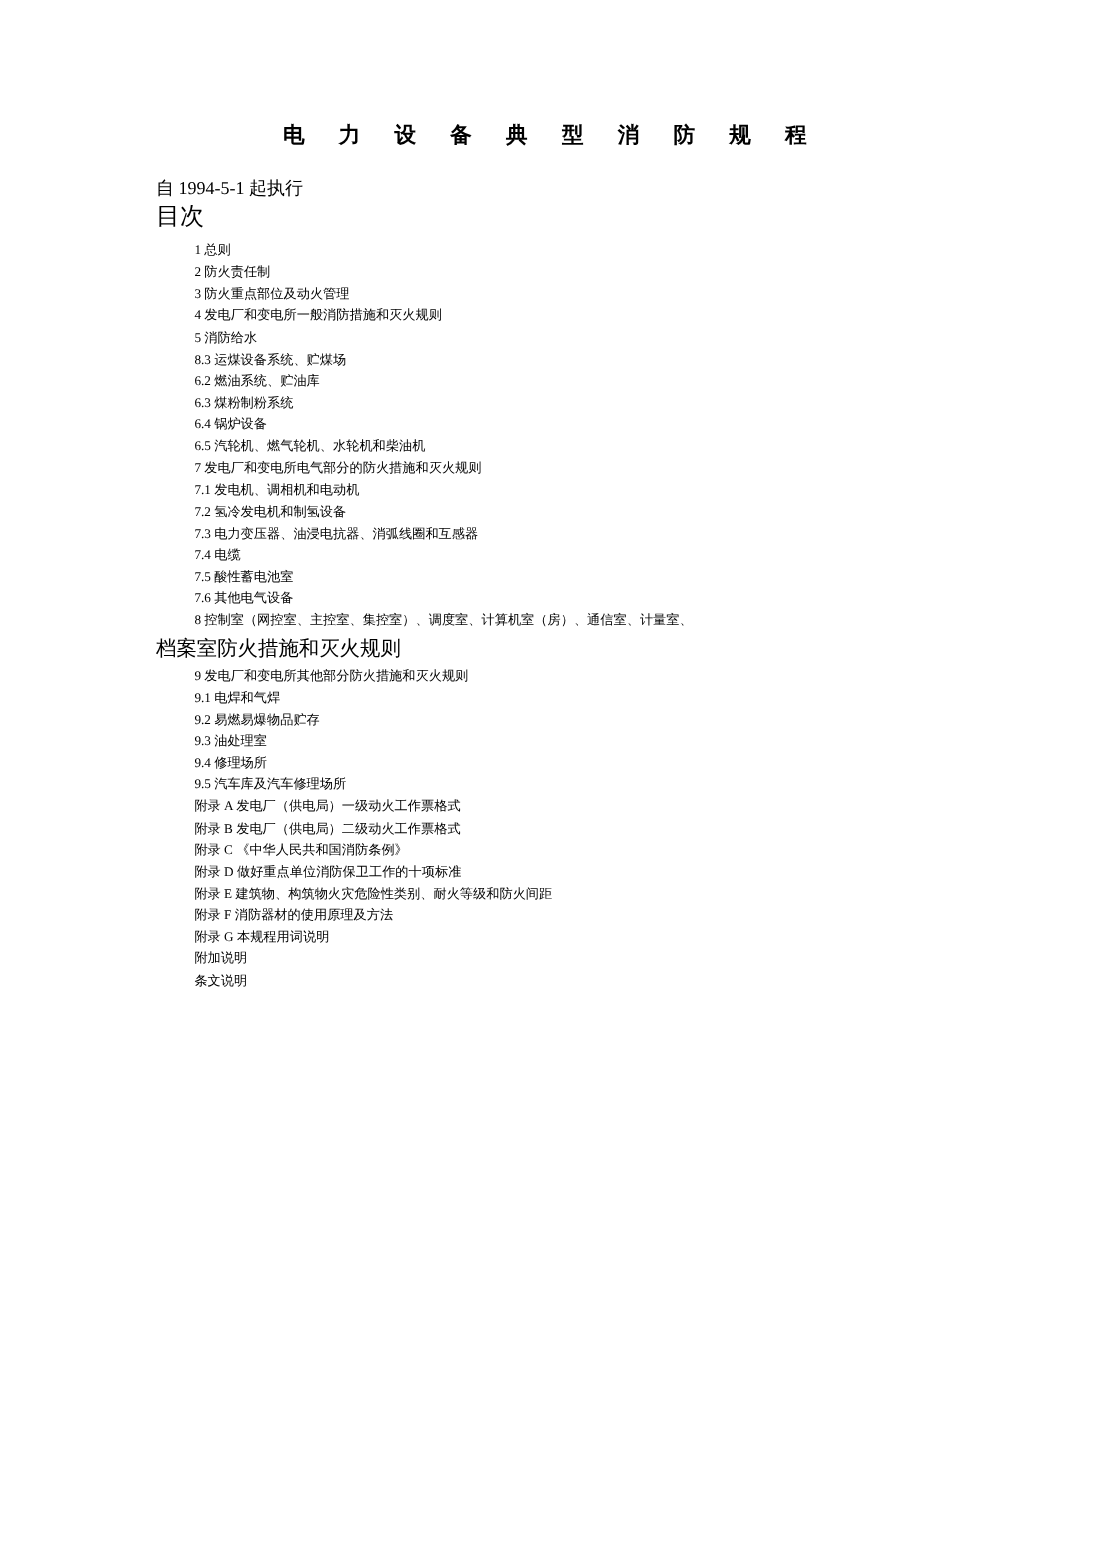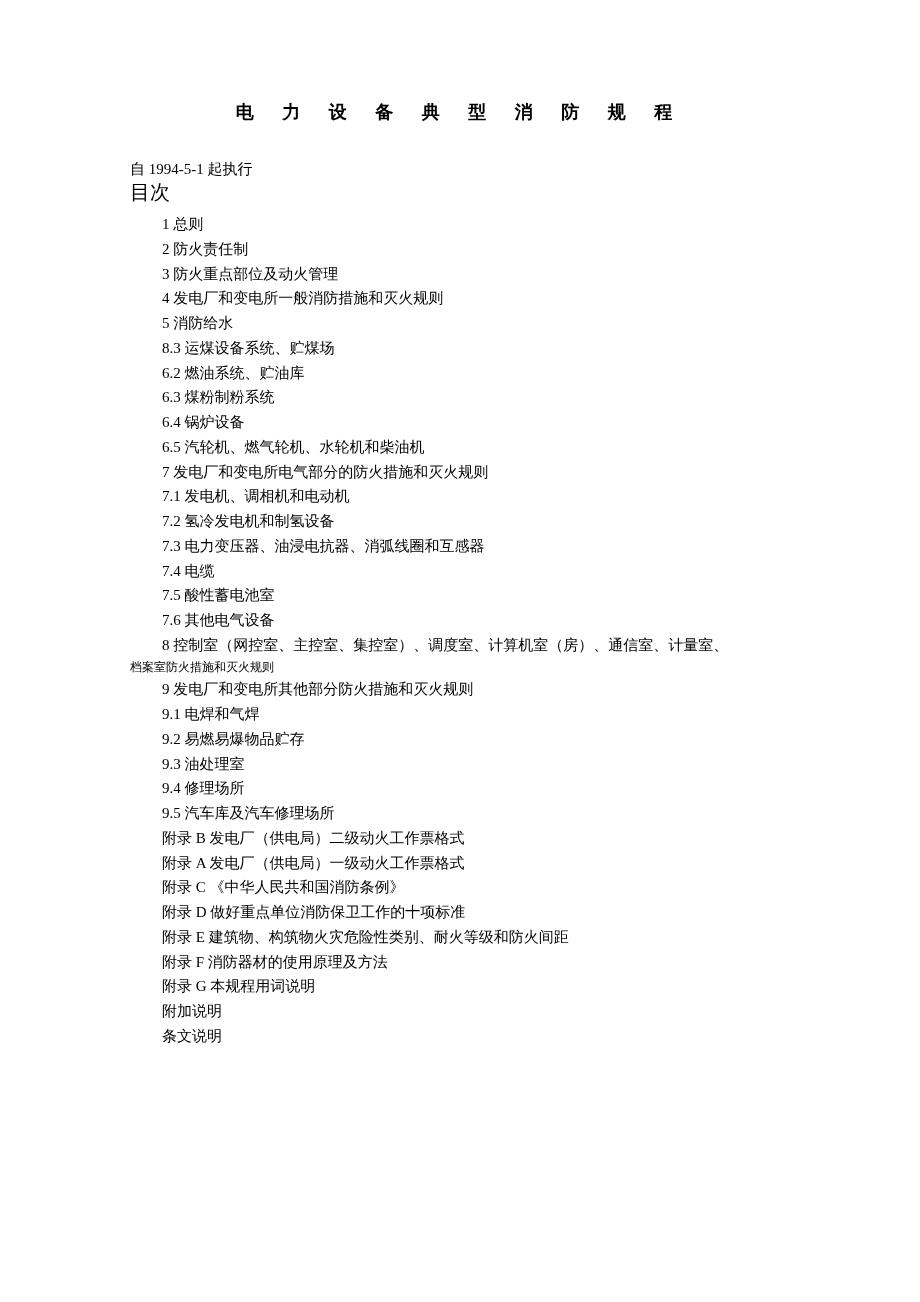--- a/index.html
+++ b/index.html
@@ -12,42 +12,42 @@
   }
   .page {
     padding: 100px 130px 60px 130px;
     box-sizing: border-box;
   }
   .title {
     text-align: center;
     font-size: 18px;
     font-weight: bold;
     letter-spacing: 12px;
-    margin-bottom: 36px;
+    margin-bottom: 24px;
   }
   .effective {
     font-size: 15px;
     margin-bottom: 0;
   }
   .toc-header {
     font-size: 20px;
     margin-bottom: 6px;
   }
   .toc-line {
-    font-size: 15px;
+    font-size: 11px;
     line-height: 1.65;
     padding-left: 32px;
   }
   .toc-line.multi {
     padding-left: 32px;
     text-indent: 0;
   }
   .wrap-continue {
     padding-left: 0;
-    font-size: 12px;
+    font-size: 17px;
     line-height: 1.65;
   }
 </style>
 </head>
 <body>
 
 <div class="page">
 
   <div class="title">电 力 设 备 典 型 消 防 规 程</div>
 
@@ -78,22 +78,22 @@
   <div class="toc-line multi">8 控制室（网控室、主控室、集控室）、调度室、计算机室（房）、通信室、计量室、</div>
   <div class="wrap-continue">档案室防火措施和灭火规则</div>
 
   <div>
     <div class="toc-line">9 发电厂和变电所其他部分防火措施和灭火规则</div>
     <div class="toc-line">9.1 电焊和气焊</div>
     <div class="toc-line">9.2 易燃易爆物品贮存</div>
     <div class="toc-line">9.3 油处理室</div>
     <div class="toc-line">9.4 修理场所</div>
     <div class="toc-line">9.5 汽车库及汽车修理场所</div>
+    <div class="toc-line">附录 A 发电厂（供电局）一级动火工作票格式</div>
     <div class="toc-line">附录 B 发电厂（供电局）二级动火工作票格式</div>
-    <div class="toc-line">附录 A 发电厂（供电局）一级动火工作票格式</div>
     <div class="toc-line">附录 C 《中华人民共和国消防条例》</div>
     <div class="toc-line">附录 D 做好重点单位消防保卫工作的十项标准</div>
     <div class="toc-line">附录 E 建筑物、构筑物火灾危险性类别、耐火等级和防火间距</div>
     <div class="toc-line">附录 F 消防器材的使用原理及方法</div>
     <div class="toc-line">附录 G 本规程用词说明</div>
     <div class="toc-line">附加说明</div>
     <div class="toc-line">条文说明</div>
   </div>
 
 </div>

